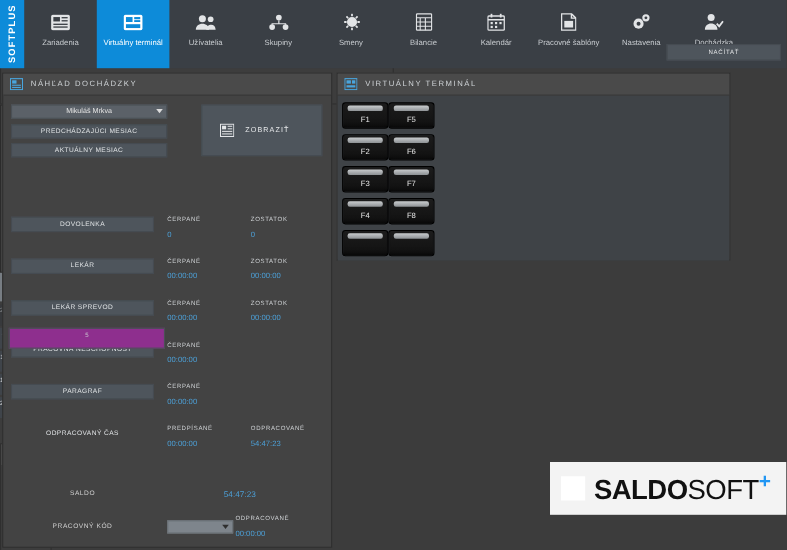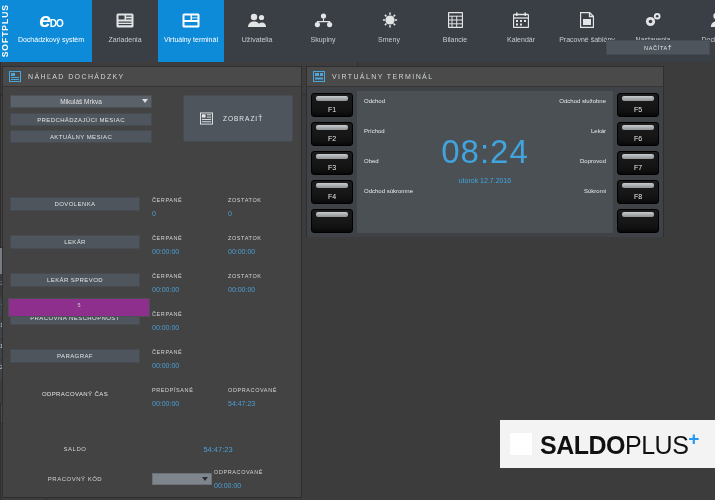--- a/index.html
+++ b/index.html
@@ -185,26 +185,20 @@
 </head>
 <body>
 
 <div id="app">
 
   <div class="ribbon">
     <div class="brand">
       <span>SOFTPLUS</span>
     </div>
     <div id="ribbonItems" style="display:flex;">
-        <div class="rib-item active wide">
-          <div class="rib-ico">
-            <span class="e-logo">e<sub>DO</sub></span>
-          </div>
-          <div class="rib-lbl">Dochádzkový systém</div>
-        </div>
         <div class="rib-item">
           <div class="rib-ico">
             <svg width="18" height="15" viewBox="0 0 18 15">
               <rect x="0.5" y="0.5" width="17" height="14" rx="1.5" fill="#e2e4e6"></rect>
               <rect x="2.5" y="2.5" width="6" height="4" fill="#3a3f45"></rect>
               <rect x="10" y="2.5" width="5.5" height="1.2" fill="#3a3f45"></rect>
               <rect x="10" y="5.3" width="5.5" height="1.2" fill="#3a3f45"></rect>
               <rect x="2.5" y="8.5" width="13" height="1.2" fill="#3a3f45"></rect>
               <rect x="2.5" y="11" width="13" height="1.2" fill="#3a3f45"></rect>
             </svg>
@@ -467,36 +461,20 @@
           <div class="fkey">
             <span>F3</span>
           </div>
           <div class="fkey">
             <span>F4</span>
           </div>
           <div class="fkey">
             <span></span>
           </div>
         </div>
-      <div class="screen">
-        <div id="screenLabelsL">
-            <div class="lab l" style="top: 7px;">Odchod</div>
-            <div class="lab l" style="top: 37px;">Príchod</div>
-            <div class="lab l" style="top: 67px;">Obed</div>
-            <div class="lab l" style="top: 97px;">Odchod súkromne</div>
-          </div>
-        <div id="screenLabelsR">
-            <div class="lab r" style="top: 7px;">Odchod služobne</div>
-            <div class="lab r" style="top: 37px;">Lekár</div>
-            <div class="lab r" style="top: 67px;">Doprovod</div>
-            <div class="lab r" style="top: 97px;">Súkromi</div>
-          </div>
-        <div class="clock">08:24</div>
-        <div class="cdate">utorok 12.7.2016</div>
-      </div>
       <div class="fcol" id="fkeysRight">
           <div class="fkey">
             <span>F5</span>
           </div>
           <div class="fkey">
             <span>F6</span>
           </div>
           <div class="fkey">
             <span>F7</span>
           </div>
@@ -614,17 +592,17 @@
         <div class="lst-item">12.07.2016 7:10</div>
         <div class="lst-item">12.07.2016 7:07</div>
         <div class="lst-item">12.07.2016 7:07</div>
         <div class="lst-item">12.07.2016 7:05</div>
       </div>
   </div>
 
   <div id="wm">
     <div class="sq"></div>
     <div class="txt">
-      <span>SALDO</span><i>PLUS</i><span class="plus">+</span>
+      <span>SALDO</span><i>SOFT</i><span class="plus">+</span>
     </div>
   </div>
 
 </div>
 
 </body></html>

